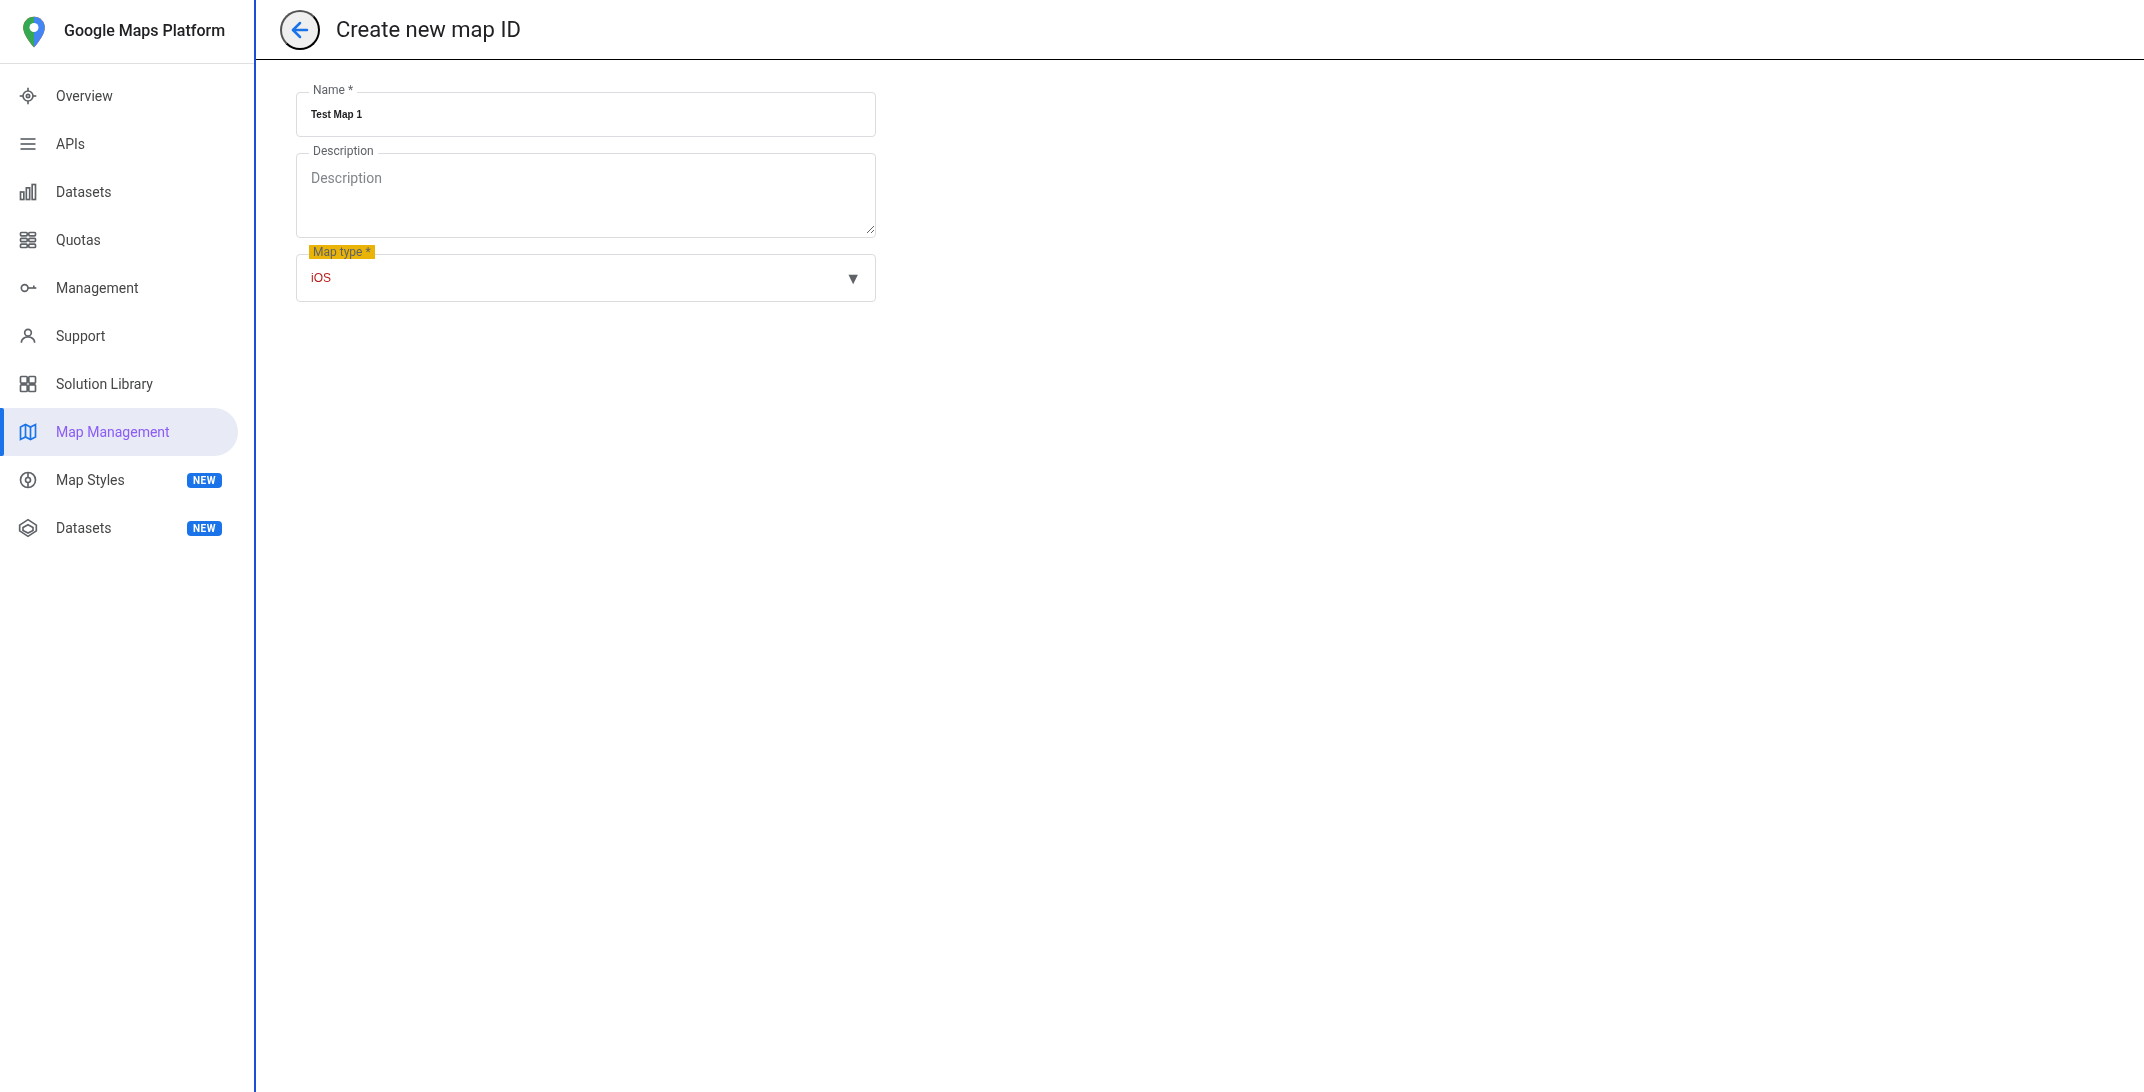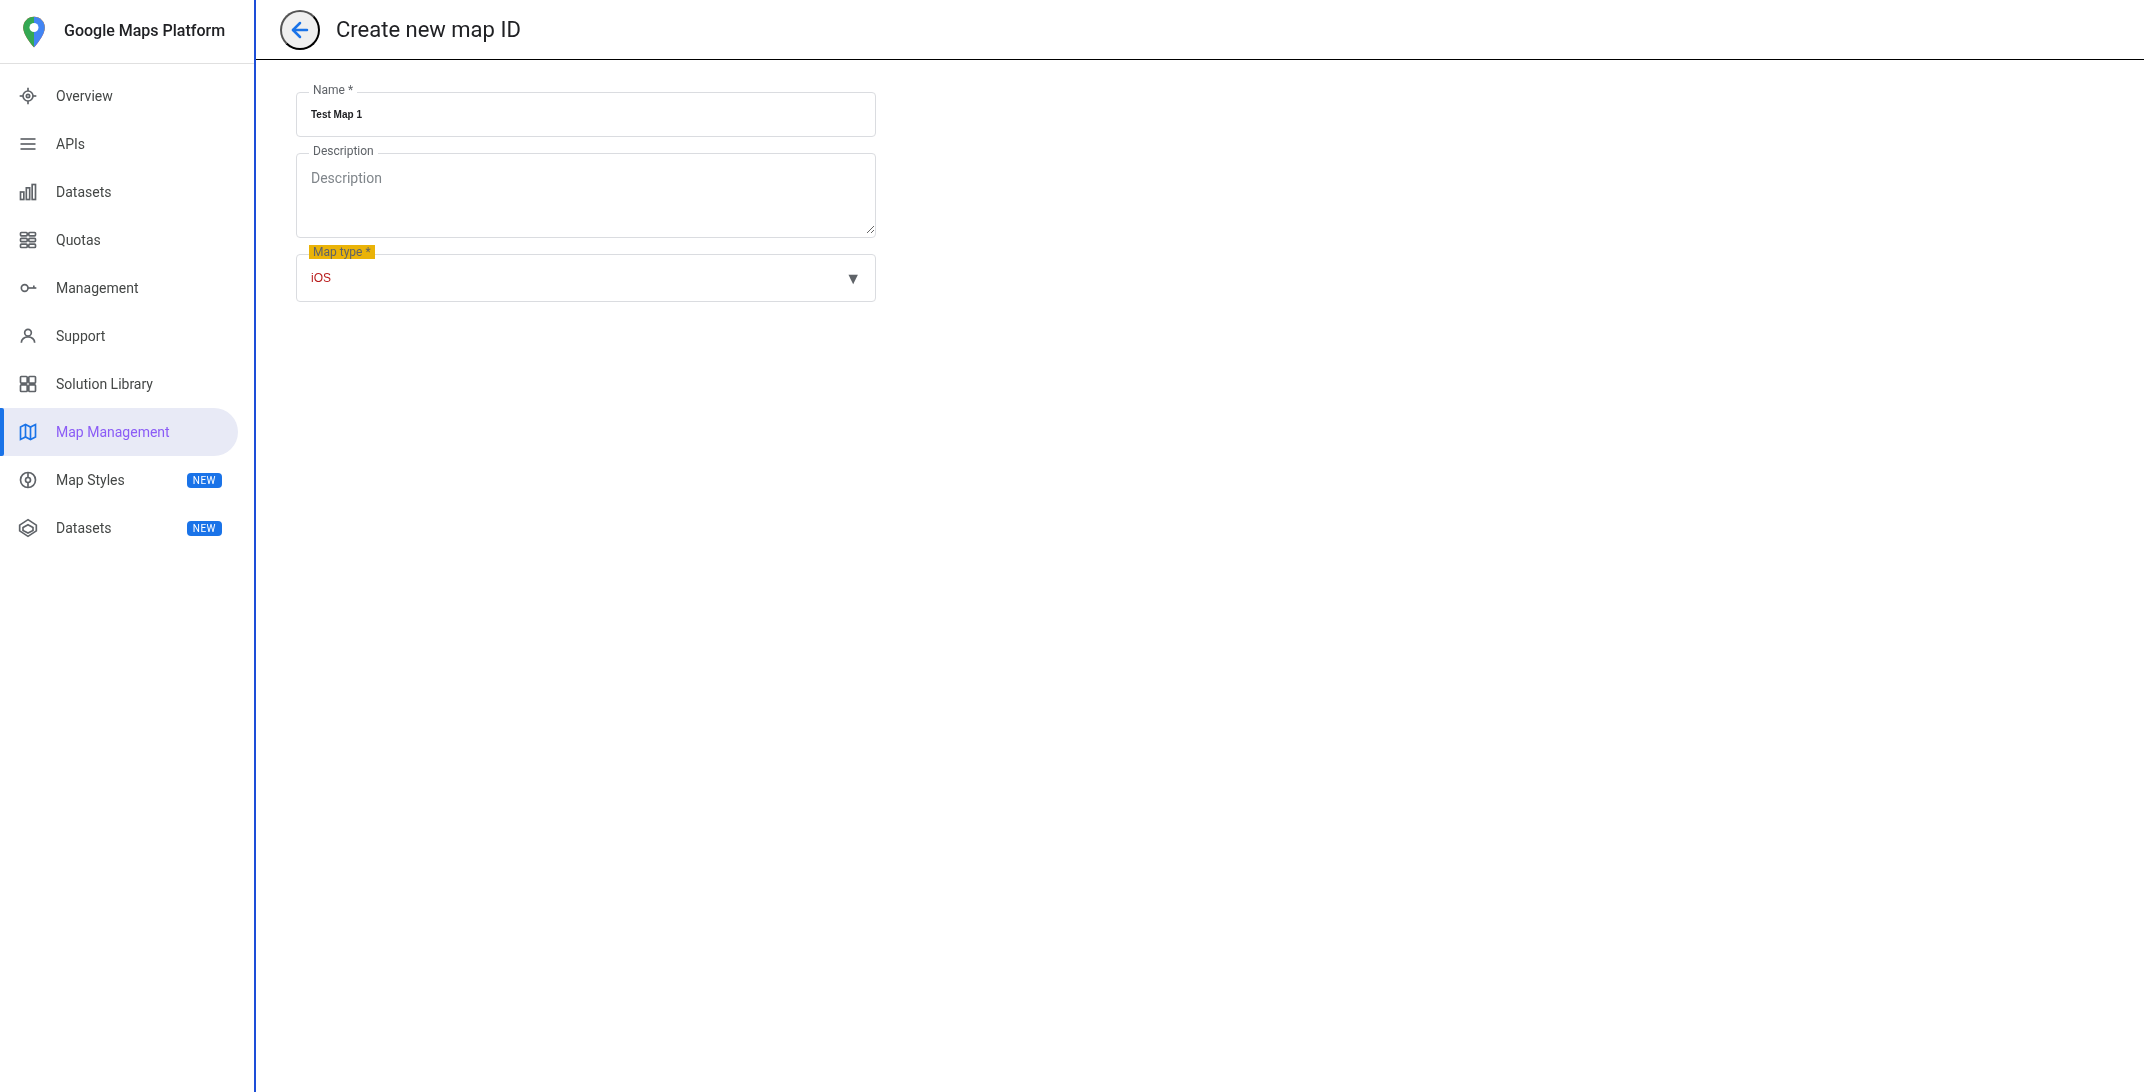--- a/index.html
+++ b/index.html
@@ -101,21 +101,21 @@
     }
 
     .nav-label {
       flex: 1;
     }
 
     .new-badge {
       background: #1a73e8;
       color: #fff;
       font-size: 10px;
-      font-weight: 400;
+      font-weight: 700;
       padding: 2px 6px;
       border-radius: 4px;
       margin-left: 8px;
       letter-spacing: 0.5px;
     }
 
     
     .main-content {
       flex: 1;
       display: flex;

